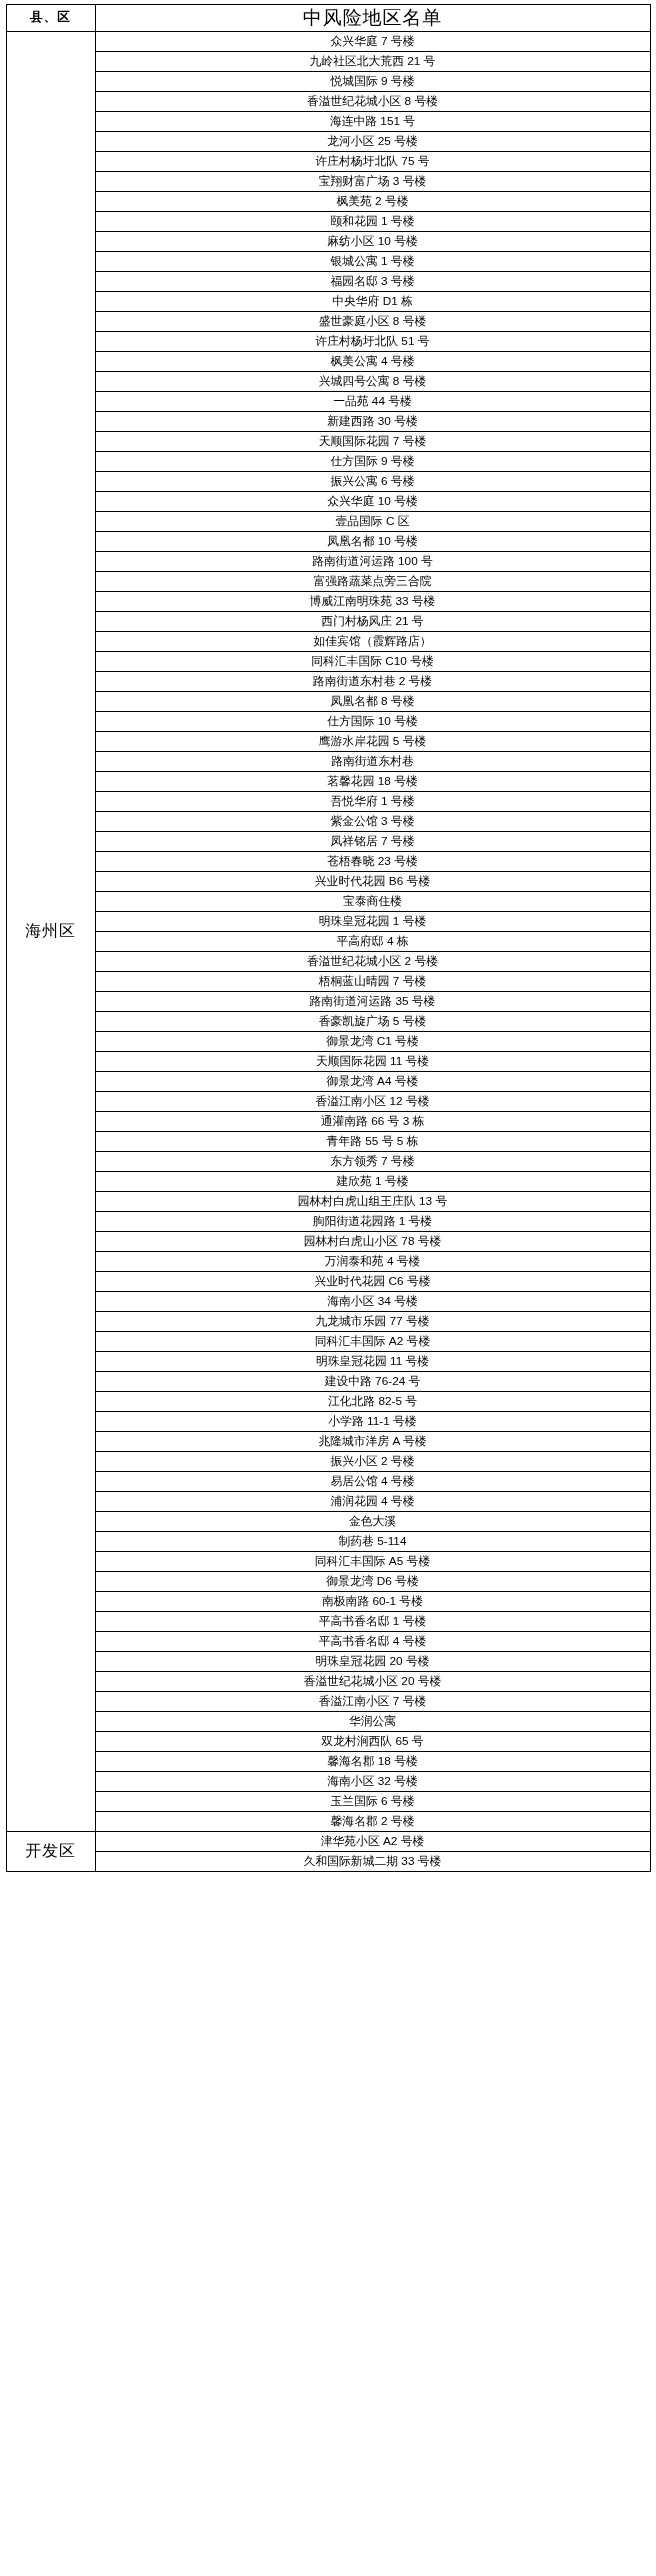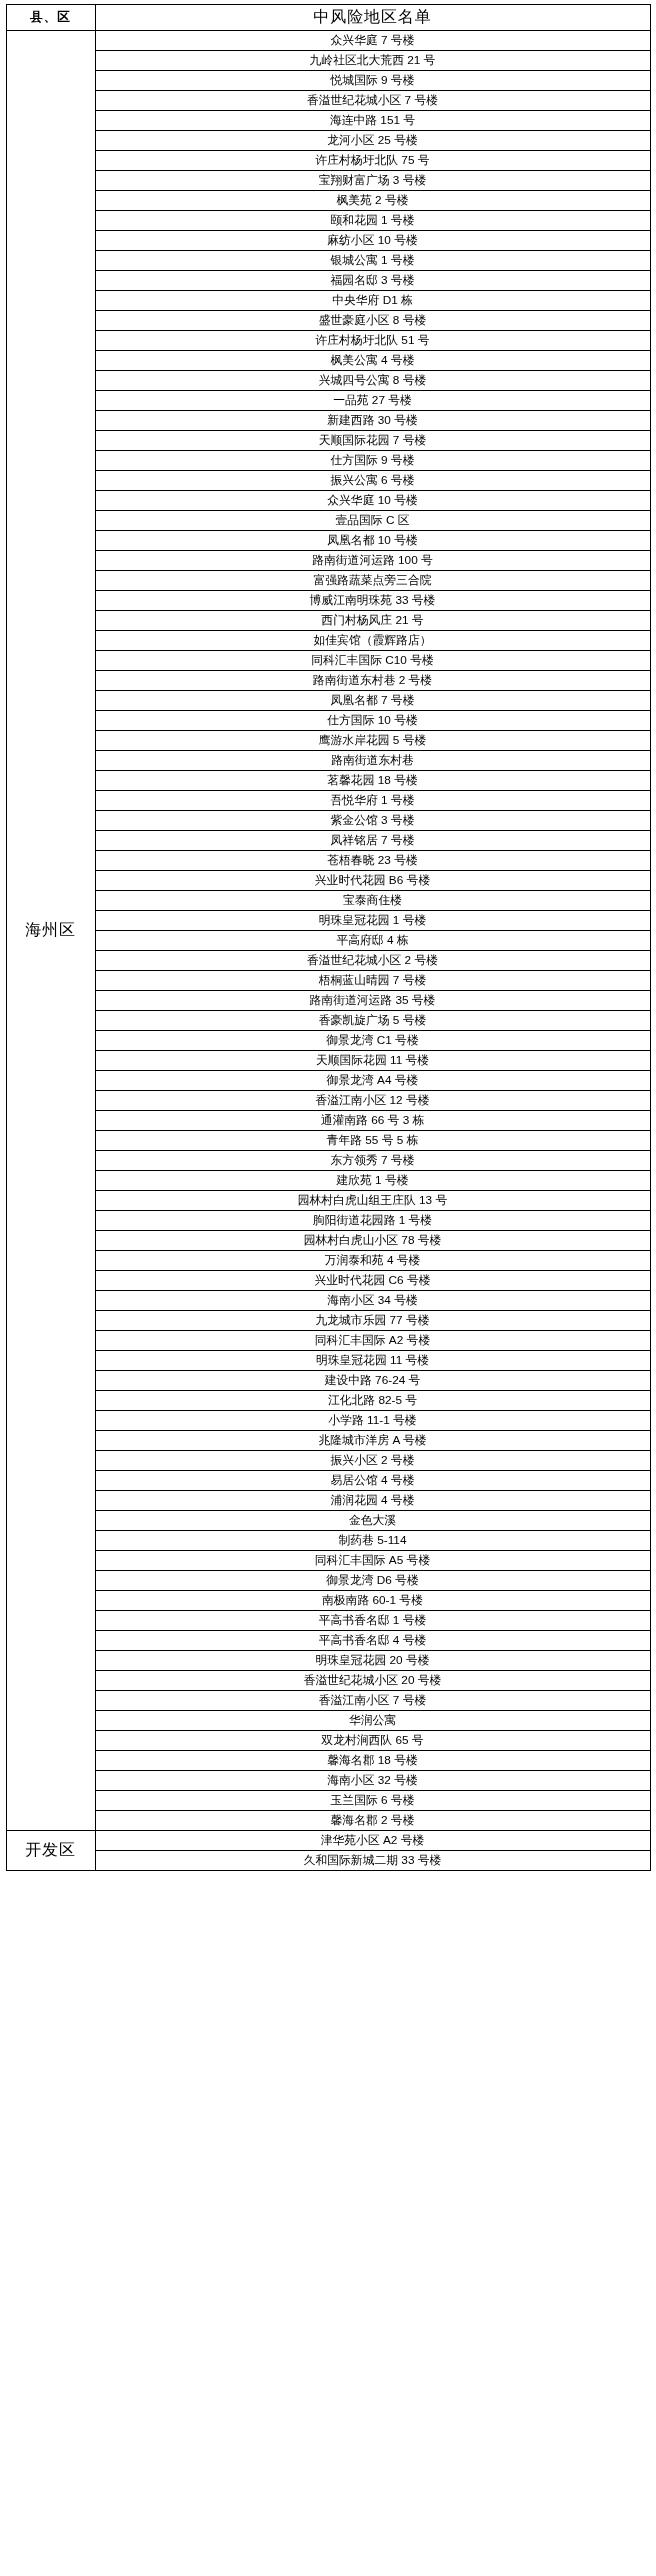--- a/index.html
+++ b/index.html
@@ -28,21 +28,21 @@
     text-align: center;
     vertical-align: middle;
     font-weight: normal;
     padding: 0;
   }
   .col-district {
     width: 89px;
   }
   .hdr td {
     height: 25.5px;
-    font-size: 16px;
+    font-size: 19px;
     font-weight: bold;
     letter-spacing: 0.9px;
   }
   .hdr .hdr-district {
     font-size: 12.7px;
     font-weight: bold;
   }
   .place-cell {
     height: 19px;
     font-size: 11.8px;
@@ -73,21 +73,21 @@
           <td class="district-cell" rowspan="90">海州区</td>
           <td class="place-cell">众兴华庭 7 号楼</td>
         </tr>
         <tr>
           <td class="place-cell">九岭社区北大荒西 21 号</td>
         </tr>
         <tr>
           <td class="place-cell">悦城国际 9 号楼</td>
         </tr>
         <tr>
-          <td class="place-cell">香溢世纪花城小区 7 号楼</td>
+          <td class="place-cell">香溢世纪花城小区 8 号楼</td>
         </tr>
         <tr>
           <td class="place-cell">海连中路 151 号</td>
         </tr>
         <tr>
           <td class="place-cell">龙河小区 25 号楼</td>
         </tr>
         <tr>
           <td class="place-cell">许庄村杨圩北队 75 号</td>
         </tr>
@@ -118,21 +118,21 @@
         <tr>
           <td class="place-cell">许庄村杨圩北队 51 号</td>
         </tr>
         <tr>
           <td class="place-cell">枫美公寓 4 号楼</td>
         </tr>
         <tr>
           <td class="place-cell">兴城四号公寓 8 号楼</td>
         </tr>
         <tr>
-          <td class="place-cell">一品苑 27 号楼</td>
+          <td class="place-cell">一品苑 44 号楼</td>
         </tr>
         <tr>
           <td class="place-cell">新建西路 30 号楼</td>
         </tr>
         <tr>
           <td class="place-cell">天顺国际花园 7 号楼</td>
         </tr>
         <tr>
           <td class="place-cell">仕方国际 9 号楼</td>
         </tr>
@@ -163,21 +163,21 @@
         <tr>
           <td class="place-cell">如佳宾馆（霞辉路店）</td>
         </tr>
         <tr>
           <td class="place-cell">同科汇丰国际 C10 号楼</td>
         </tr>
         <tr>
           <td class="place-cell">路南街道东村巷 2 号楼</td>
         </tr>
         <tr>
-          <td class="place-cell">凤凰名都 7 号楼</td>
+          <td class="place-cell">凤凰名都 8 号楼</td>
         </tr>
         <tr>
           <td class="place-cell">仕方国际 10 号楼</td>
         </tr>
         <tr>
           <td class="place-cell">鹰游水岸花园 5 号楼</td>
         </tr>
         <tr>
           <td class="place-cell">路南街道东村巷</td>
         </tr>

